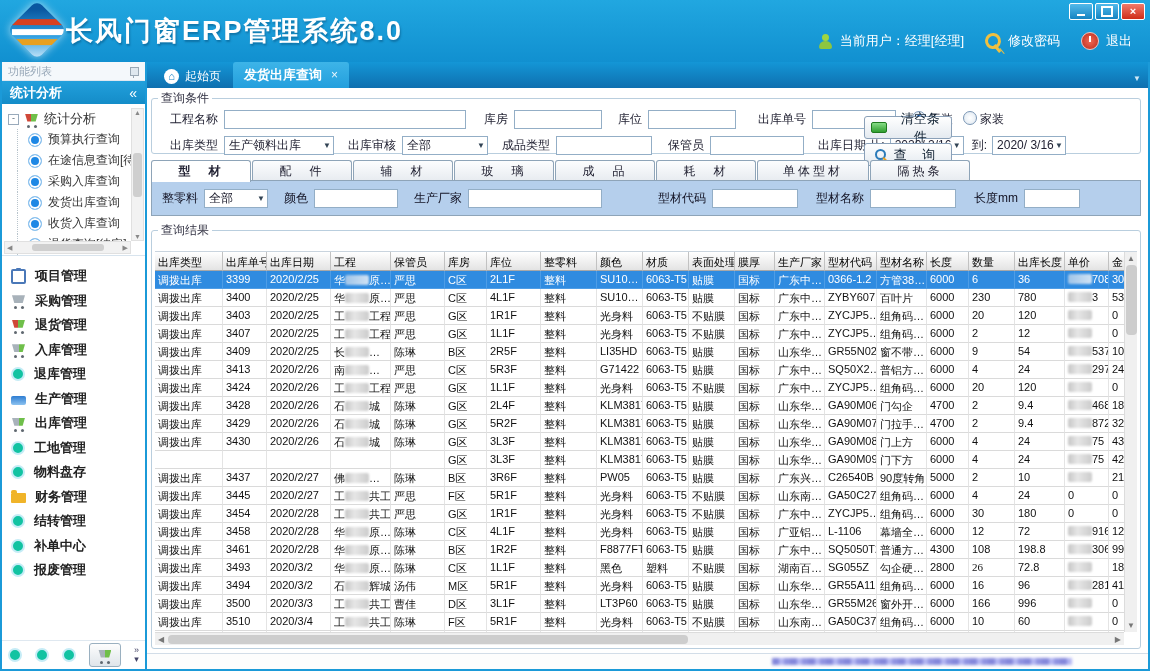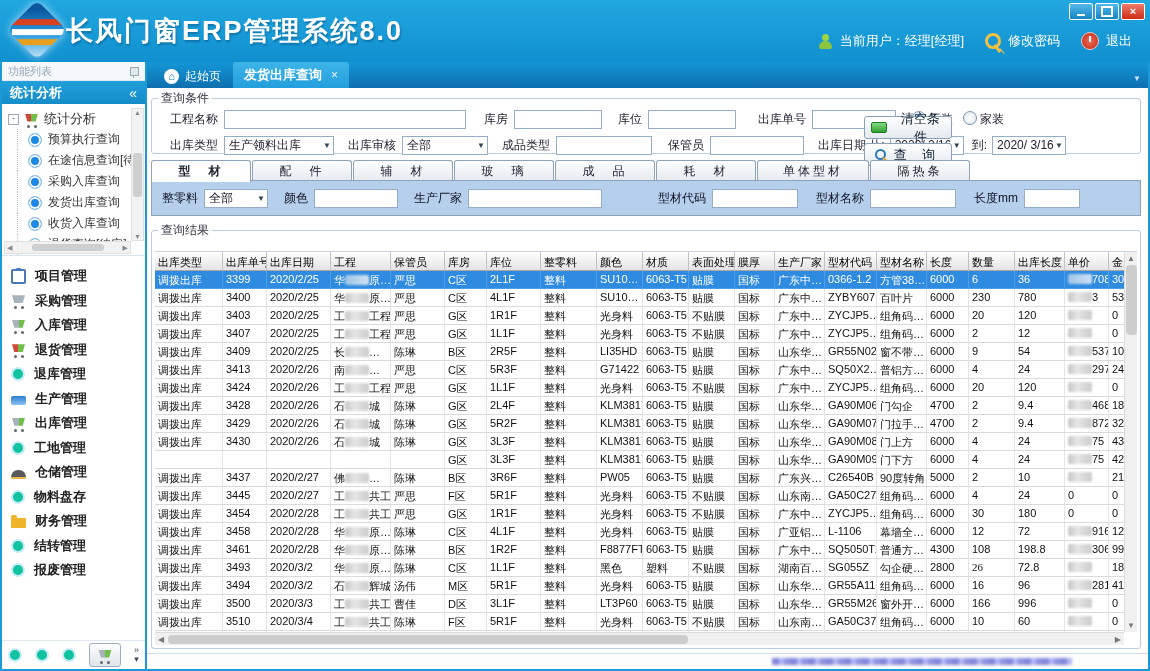--- a/index.html
+++ b/index.html
@@ -243,58 +243,58 @@
       <div class="modules" id="module-list">
           <div class="module-item">
             <span class="mi mi-clipboard"></span>
             <span>项目管理</span>
           </div>
           <div class="module-item">
             <span class="mi mi-cart"></span>
             <span>采购管理</span>
           </div>
           <div class="module-item">
+            <span class="mi mi-cart red"></span>
+            <span>退货管理</span>
+          </div>
+          <div class="module-item">
             <span class="mi mi-cart green"></span>
             <span>入库管理</span>
           </div>
           <div class="module-item">
-            <span class="mi mi-cart red"></span>
-            <span>退货管理</span>
-          </div>
-          <div class="module-item">
             <span class="mi mi-circle"></span>
             <span>退库管理</span>
           </div>
           <div class="module-item">
             <span class="mi mi-chart"></span>
             <span>生产管理</span>
           </div>
           <div class="module-item">
             <span class="mi mi-cart green"></span>
             <span>出库管理</span>
           </div>
           <div class="module-item">
             <span class="mi mi-circle"></span>
             <span>工地管理</span>
           </div>
           <div class="module-item">
-            <span class="mi mi-archive"></span>
-            <span>仓储管理</span>
-          </div>
-          <div class="module-item">
             <span class="mi mi-circle"></span>
             <span>物料盘存</span>
           </div>
           <div class="module-item">
             <span class="mi mi-folder"></span>
             <span>财务管理</span>
           </div>
           <div class="module-item">
             <span class="mi mi-circle"></span>
             <span>结转管理</span>
+          </div>
+          <div class="module-item">
+            <span class="mi mi-circle"></span>
+            <span>补单中心</span>
           </div>
           <div class="module-item">
             <span class="mi mi-circle"></span>
             <span>报废管理</span>
           </div>
         </div>
       <div class="sidebar-footer">
         <span class="mi mi-circle"></span>
         <span class="mi mi-circle"></span>
         <span class="mi mi-circle"></span>

